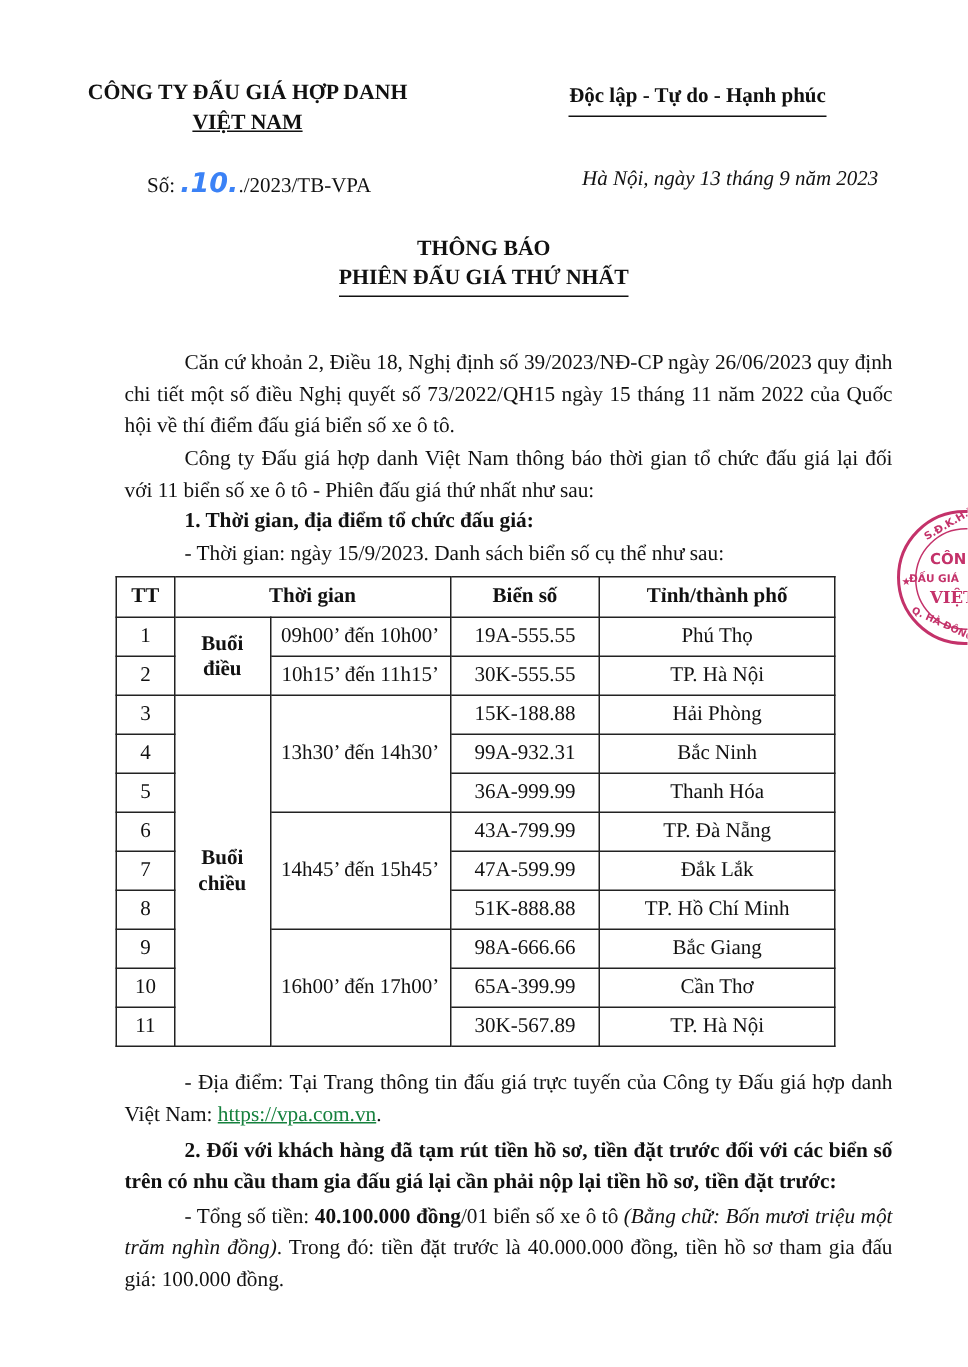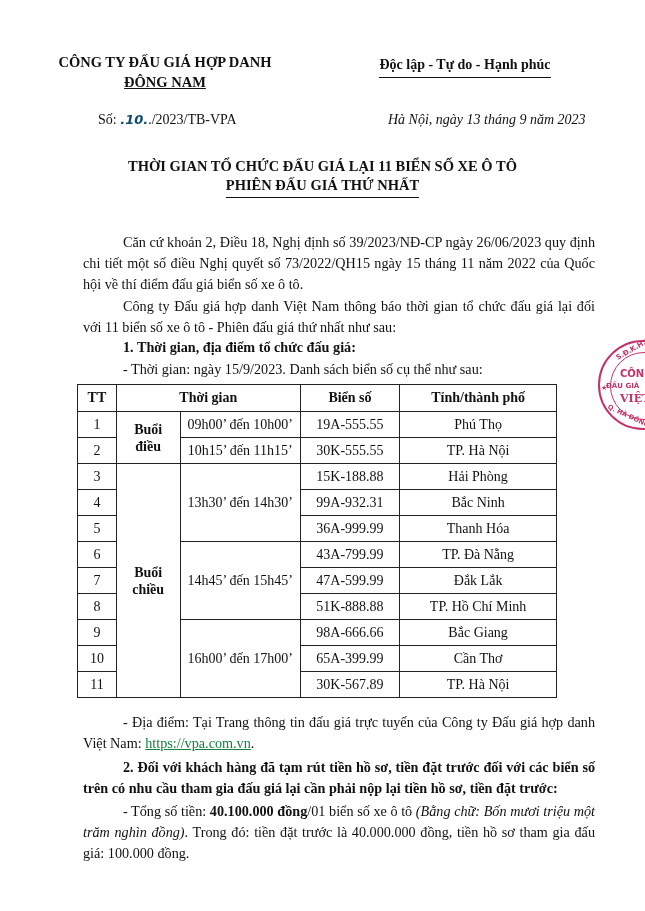--- a/index.html
+++ b/index.html
@@ -9,21 +9,21 @@
   }
   .abs { position:absolute; }
   .b { font-weight:bold; }
   .i { font-style:italic; }
   .hdr-left { left:40px; width:250px; top:52px; text-align:center; font-weight:bold; font-size:14.5px; line-height:20px;font-family:Liberation Serif, serif; }
   .hdr-left .u { text-decoration:underline; }
   .hdr-right { left:300px; width:330px; top:52px; text-align:center; font-size:14.5px; line-height:20px; }
   .hdr-right .t1 { font-weight:bold; }
   .hdr-right .t2 { font-weight:bold; font-size:14px; margin-top:3px; display:inline-block; padding-bottom:2px; border-bottom:1px solid #111; }
   .docno { left:98px; top:112px; font-size:14px; }
-  .docno .hand { color:#0c4a6e; font-style:italic; font-weight:bold; font-family:"DejaVu Sans", sans-serif; font-size:13px; }
+  .docno .hand { color:#3b82f6; font-style:italic; font-weight:bold; font-family:"DejaVu Sans", sans-serif; font-size:18px; }
   .date { left:388px; top:112px; font-size:14px; font-style:italic; }
   .title { left:0; width:645px; top:157px; text-align:center; font-weight:bold; font-size:14.5px; line-height:19px; }
   .title .l3 { display:inline-block; border-bottom:1px solid #111; padding-bottom:2px; }
   .para { left:83px; width:512px; font-size:14.2px; line-height:21px; text-align:justify; }
   .indent { text-indent:40px; }
   table.plates {
     position:absolute; left:77px; top:384px; width:480px;
     border-collapse:collapse; font-size:14px;
   }
   table.plates td, table.plates th {
@@ -36,34 +36,34 @@
   }
   .stamp .inner { position:absolute; left:10px; top:10px; width:66px; height:66px; border-radius:50%; border:1px solid #c4326a; }
   .stamp span { position:absolute; font-family:"DejaVu Sans", sans-serif; font-weight:bold; white-space:nowrap; }
   a.link { color:#15803d; text-decoration:underline; }
 </style>
 </head>
 <body>
 
 <div class="abs hdr-left">
   <div>CÔNG TY ĐẤU GIÁ HỢP DANH</div>
-  <div class="u">ĐÔNG NAM</div>
+  <div class="u">VIỆT NAM</div>
 </div>
 
 <div class="abs hdr-right">
   <div class="t2"><span>Độc lập - Tự do - Hạnh phúc</span></div>
 </div>
 
 <div class="abs docno">
   <span>Số: </span><span class="hand">.10.</span><span>./2023/TB-VPA</span>
 </div>
 <div class="abs date">Hà Nội, ngày 13 tháng 9 năm 2023</div>
 
 <div class="abs title">
-  <div>THỜI GIAN TỔ CHỨC ĐẤU GIÁ LẠI 11 BIỂN SỐ XE Ô TÔ</div>
+  <div>THÔNG BÁO</div>
   <div><span class="l3">PHIÊN ĐẤU GIÁ THỨ NHẤT</span></div>
 </div>
 
 <div class="abs para indent" style="top:232px;">Căn cứ khoản 2, Điều 18, Nghị định số 39/2023/NĐ-CP ngày 26/06/2023 quy định chi tiết một số điều Nghị quyết số 73/2022/QH15 ngày 15 tháng 11 năm 2022 của Quốc hội về thí điểm đấu giá biển số xe ô tô.</div>
 <div class="abs para indent" style="top:296px;">Công ty Đấu giá hợp danh Việt Nam thông báo thời gian tổ chức đấu giá lại đối với 11 biển số xe ô tô - Phiên đấu giá thứ nhất như sau:</div>
 <div class="abs para indent b" style="top:337px;">1. Thời gian, địa điểm tổ chức đấu giá:</div>
 <div class="abs para indent" style="top:359px;">- Thời gian: ngày 15/9/2023. Danh sách biển số cụ thể như sau:</div>
 
 <table class="plates">
   <colgroup>

